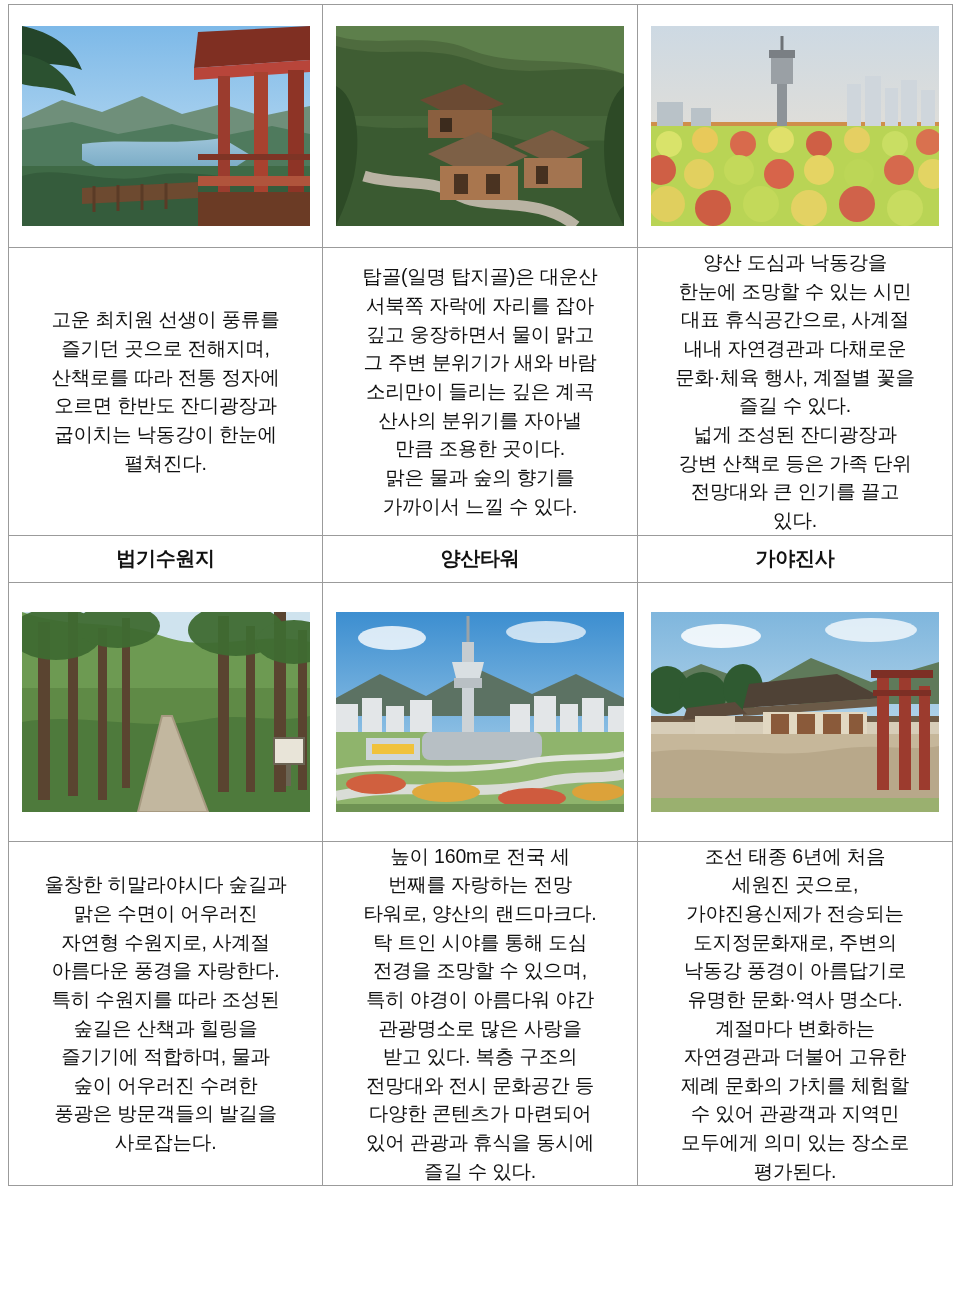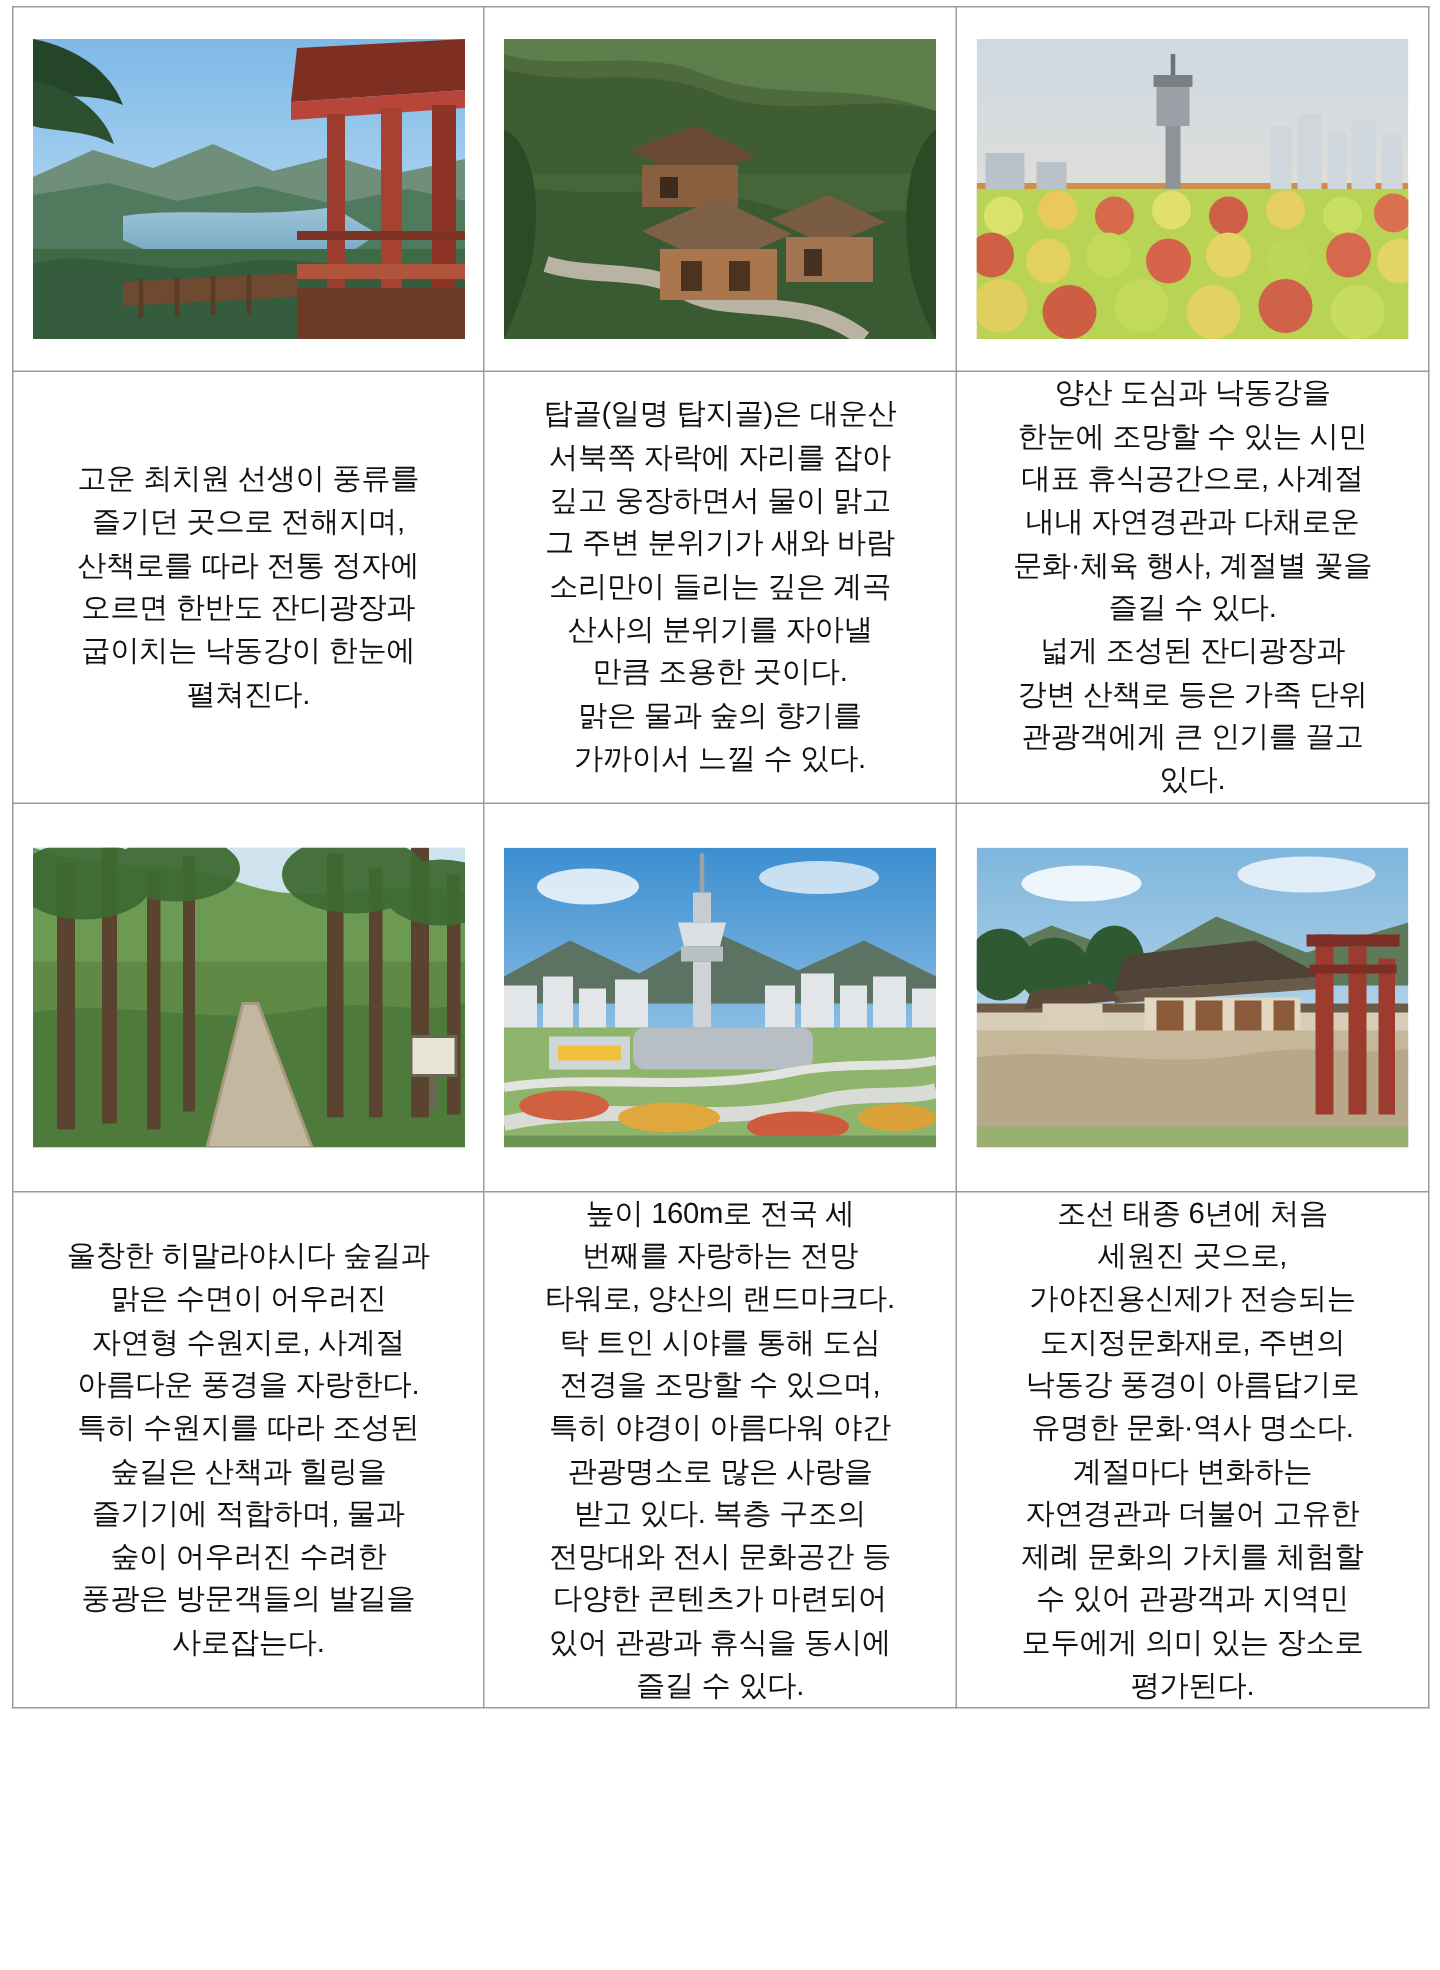--- a/index.html
+++ b/index.html
@@ -248,25 +248,36 @@
         </td>
         <td class="desc-cell">
           <div class="desc-text">양산 도심과 낙동강을
 한눈에 조망할 수 있는 시민
 대표 휴식공간으로, 사계절
 내내 자연경관과 다채로운
 문화·체육 행사, 계절별 꽃을
 즐길 수 있다.
 넓게 조성된 잔디광장과
 강변 산책로 등은 가족 단위
-관광객에게 큰 인기를 끌고
+전망대와 큰 인기를 끌고
 있다.</div>
         </td>
       </tr>
 
+      <tr>
+        <td class="title-cell">
+          <div class="title-text">법기수원지</div>
+        </td>
+        <td class="title-cell">
+          <div class="title-text">양산타워</div>
+        </td>
+        <td class="title-cell">
+          <div class="title-text">가야진사</div>
+        </td>
+      </tr>
 
       <tr>
         <td class="img-cell-2">
           <div class="photo">
             <svg width="288" height="200" viewBox="0 0 288 200" xmlns="http://www.w3.org/2000/svg">
               <rect width="288" height="200" fill="#9dbf7c"></rect>
               <rect width="288" height="86" fill="#cfe3ee"></rect>
               <path d="M0 0 C50 18 90 6 140 24 C190 42 240 18 288 30 L288 86 L0 86 Z" fill="#6d9a52"></path>
               <rect y="76" width="288" height="124" fill="#5f8a46"></rect>
               <path d="M0 110 C60 100 120 120 180 108 C220 100 258 112 288 104 L288 200 L0 200 Z" fill="#4e7a3c"></path>

